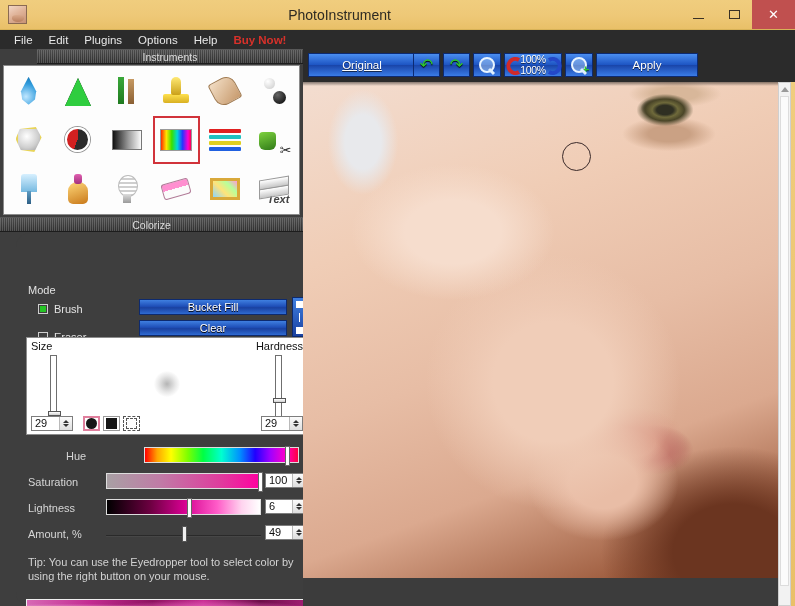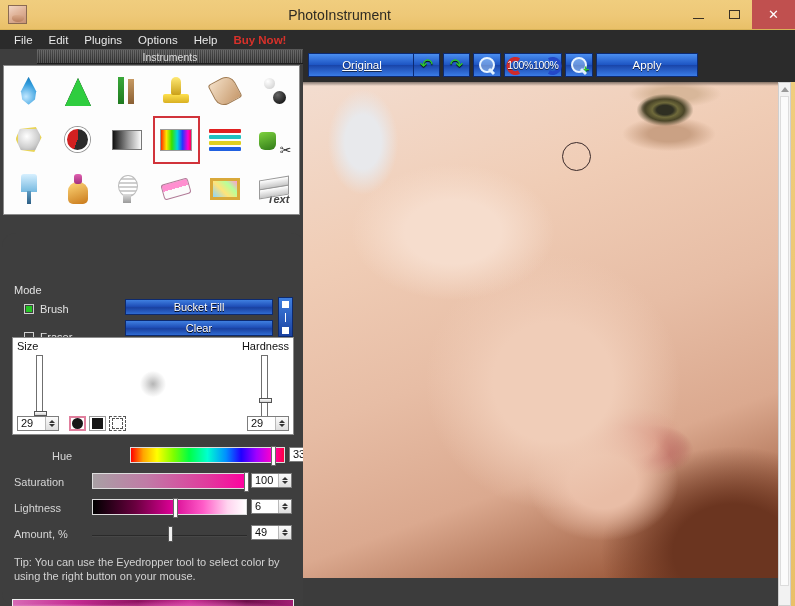--- a/index.html
+++ b/index.html
@@ -153,21 +153,21 @@
     border:3px solid #d9a93a; }
   .ic-text{ position:relative;width:30px;height:26px;margin:4px auto; }
   .ic-text:before{content:"";position:absolute;left:0;top:2px;width:28px;height:8px;transform:skewY(-9deg);
     background:linear-gradient(180deg,#fff,#c6c6c6);border:1px solid #9a9a9a;}
   .ic-text:after{content:"";position:absolute;left:0;top:11px;width:28px;height:8px;transform:skewY(-9deg);
     background:linear-gradient(180deg,#fff,#c6c6c6);border:1px solid #9a9a9a;}
   .ic-text span{position:absolute;right:0;bottom:-3px;font-size:11px;font-style:italic;color:#444;font-weight:bold;}
 
   
   #colorize-caption{ position:absolute; left:0; top:168px; width:303px; }
-  #colorize-body{ position:absolute; left:2px; top:184px; width:303px; height:373px; background:#3e3e3e;border-radius:14px; }
+  #colorize-body{ position:absolute; left:16px; top:184px; width:303px; height:373px; background:#3e3e3e;border-radius:14px; }
 
   #mode-label{ position:absolute; left:12px; top:51px; font-size:11px; color:#e2e2e2; }
   .chk-row{ position:absolute; left:22px; font-size:11px; color:#e2e2e2; display:flex; align-items:center; }
   #chk-brush{ top:70px; }
   #chk-eraser{ top:86px;margin-top:12px; }
   .chk-box{ width:10px;height:10px;border:1px solid #cfcfcf;background:#3e3e3e;margin-right:6px;position:relative; }
   .chk-box.on:after{ content:"";position:absolute;left:1px;top:1px;width:6px;height:6px;background:#25c425; }
 
   .blue-btn{
     position:absolute; left:123px; width:148px; height:16px;
@@ -267,21 +267,21 @@
     position:absolute; top:4px; height:24px;
     background:linear-gradient(180deg,#4a8ef0 0%,#1e56c4 48%,#1a46aa 52%,#3a7ce6 100%);
     border:1px solid #0c2a72; color:#fff; font-size:11.5px;
     display:flex; align-items:center; justify-content:center; cursor:default;
     text-shadow:0 1px 0 rgba(0,0,0,.6);
   }
   #tb-original{ left:5px; width:108px;text-decoration:underline; }
   #tb-undo{ left:110px; width:27px; }
   #tb-redo{ left:140px; width:27px; }
   #tb-zoomout{ left:170px; width:28px; }
-  #tb-zoomlevel{ left:201px; width:58px; flex-direction:row; justify-content:center; }
+  #tb-zoomlevel{ left:201px; width:58px; flex-direction:column; justify-content:center; }
   #tb-zoomin{ left:262px; width:28px; }
   #tb-apply{ left:293px; width:102px; }
   .zl-line{ font-size:10.5px; line-height:11px; color:#fff; letter-spacing:-.3px; }
   .arrow-u{ font-size:16px; color:#2ec52e; line-height:16px; text-shadow:0 1px 1px #000; }
   .arrow-r{ font-size:16px; color:#2ec52e; line-height:16px; text-shadow:0 1px 1px #000; }
   .mag{ position:relative; width:16px; height:16px; }
   .mag:before{ content:"";position:absolute;left:0;top:0;width:12px;height:12px;border-radius:50%;
     border:2px solid #e8f4ff; background:rgba(190,225,255,.45); }
   .mag:after{ content:"";position:absolute;right:0;bottom:0;width:7px;height:3px;background:#dfefff;
     transform:rotate(45deg); }
@@ -459,20 +459,21 @@
       <div class="tool-cell">
           <div class="tool-ico">
             <div class="ic-text">
               <span>Text</span>
             </div>
           </div>
         </div>
     </div>
   </div>
 
+  <div class="panel-caption" id="colorize-caption">Colorize</div>
 
   <div id="colorize-body">
 
     <div id="mode-label">Mode</div>
 
     <div class="chk-row" id="chk-brush">
       <span class="chk-box on"></span>
       <span>Brush</span>
     </div>
     <div class="chk-row" id="chk-eraser">

